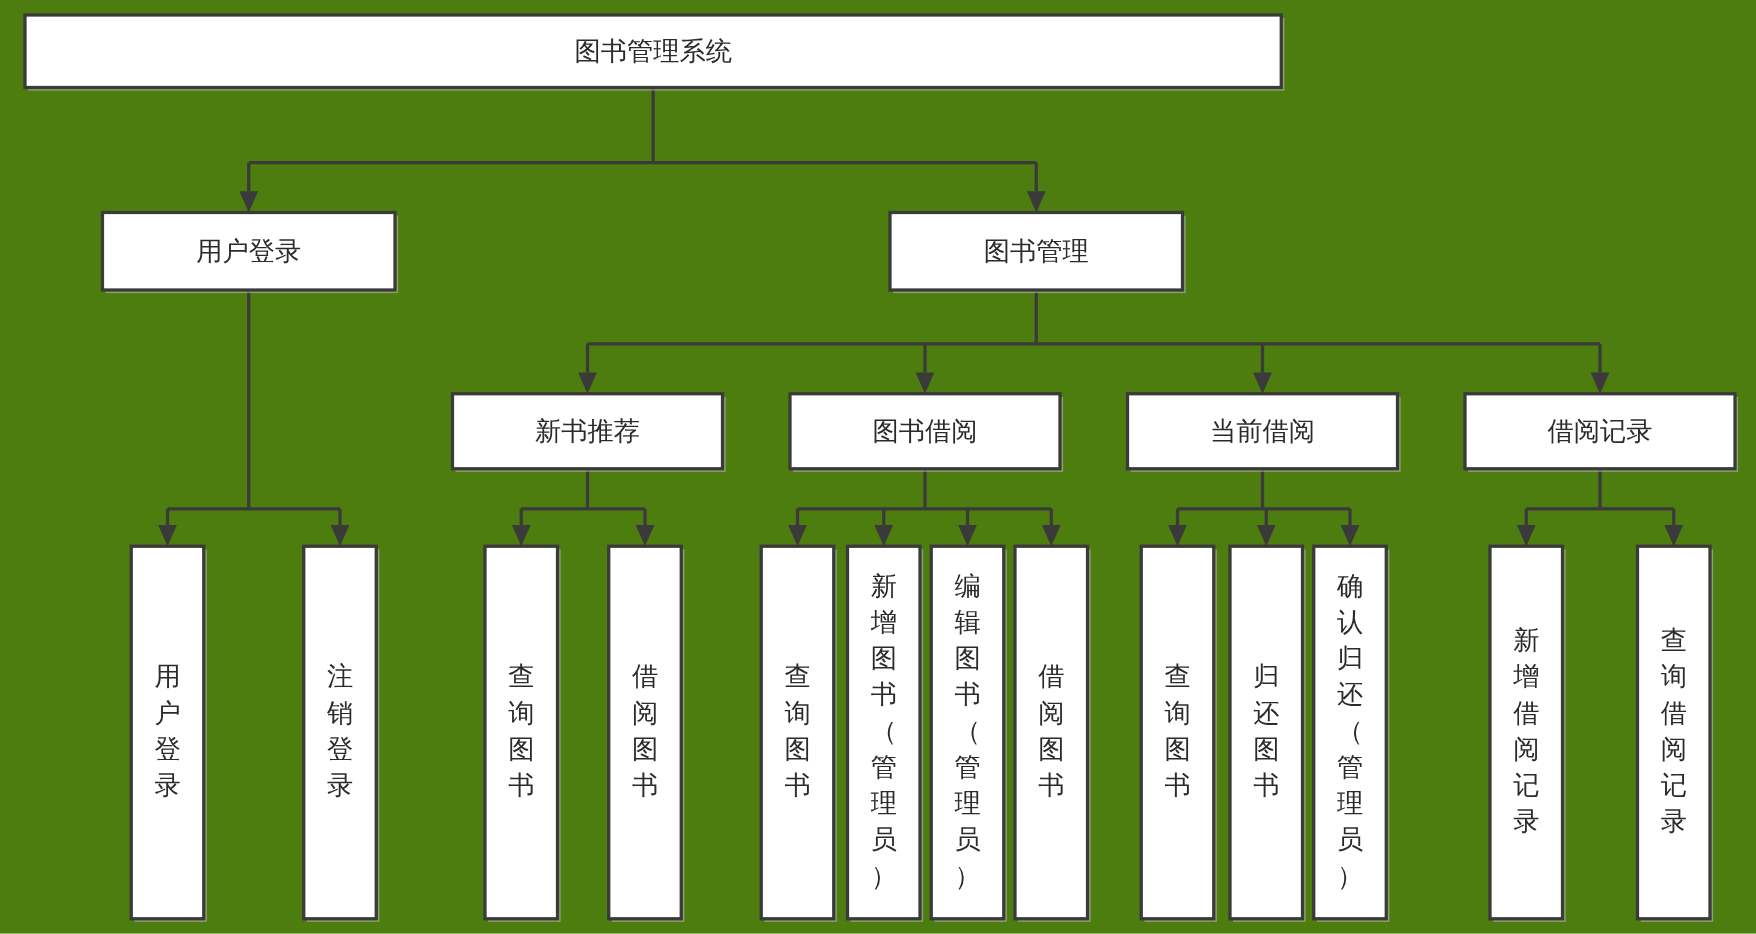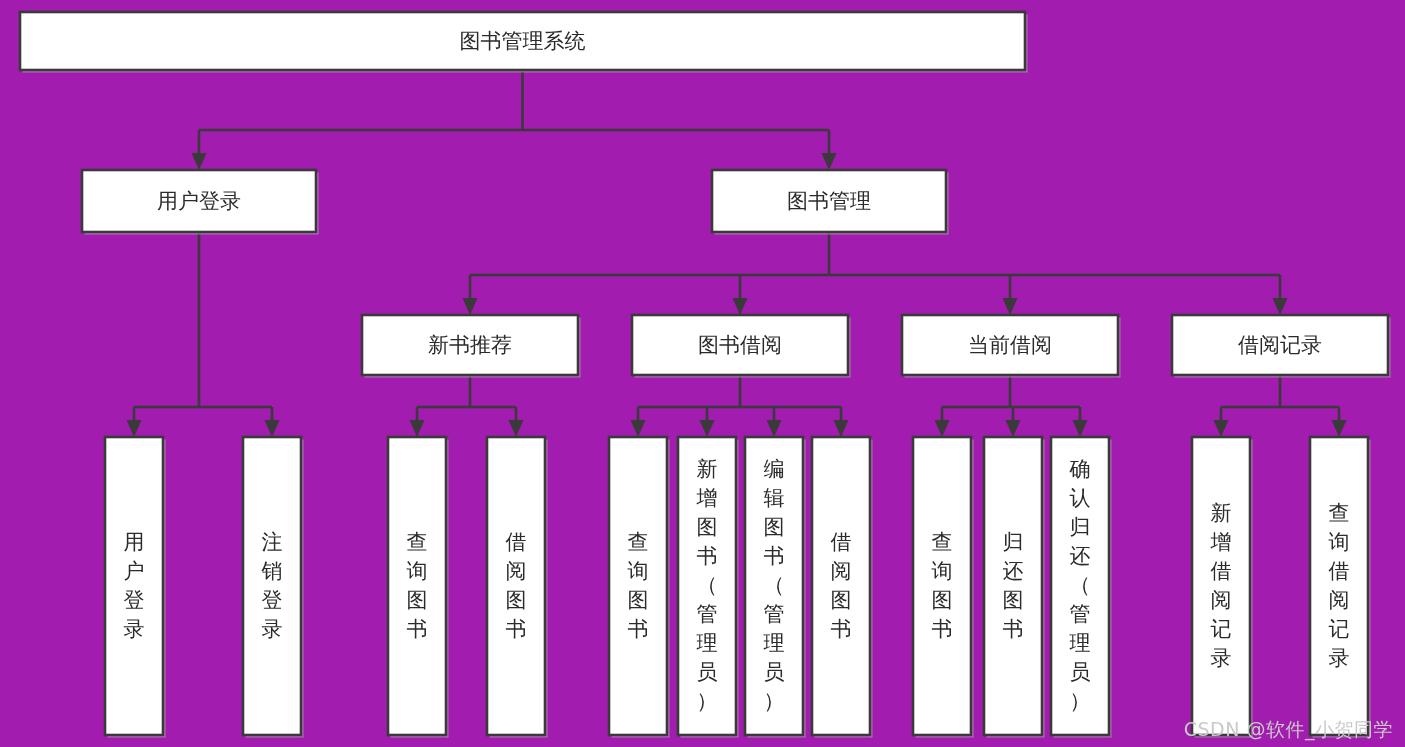--- a/index.html
+++ b/index.html
@@ -11,21 +11,21 @@
   body {
     width: 1405px;
     height: 747px;
     overflow: hidden;
     font-family: "DejaVu Sans", "Liberation Sans", sans-serif;
   }
   #diagram-root {
     position: relative;
     width: 1405px;
     height: 747px;
-    background: #a21caf;
+    background: #4d7c0f;
   }
   svg.diagram-canvas {
     position: absolute;
     top: 0;
     left: 0;
     width: 1405px;
     height: 747px;
     display: block;
   }
   .node-box {
@@ -228,14 +228,13 @@
           <rect x="1192" y="437" width="58" height="298" class="node-box"></rect>
           <text x="1221" y="0" class="node-label-vertical"><tspan x="1221" y="513.5" dominant-baseline="middle">新</tspan><tspan x="1221" y="542.5" dominant-baseline="middle">增</tspan><tspan x="1221" y="571.5" dominant-baseline="middle">借</tspan><tspan x="1221" y="600.5" dominant-baseline="middle">阅</tspan><tspan x="1221" y="629.5" dominant-baseline="middle">记</tspan><tspan x="1221" y="658.5" dominant-baseline="middle">录</tspan></text>
         </g>
         <g>
           <rect x="1312.5" y="439.5" width="58" height="298" class="node-box-shadow"></rect>
           <rect x="1310" y="437" width="58" height="298" class="node-box"></rect>
           <text x="1339" y="0" class="node-label-vertical"><tspan x="1339" y="513.5" dominant-baseline="middle">查</tspan><tspan x="1339" y="542.5" dominant-baseline="middle">询</tspan><tspan x="1339" y="571.5" dominant-baseline="middle">借</tspan><tspan x="1339" y="600.5" dominant-baseline="middle">阅</tspan><tspan x="1339" y="629.5" dominant-baseline="middle">记</tspan><tspan x="1339" y="658.5" dominant-baseline="middle">录</tspan></text>
         </g>
       </g>
   </svg>
-  <div class="watermark-text">CSDN @软件_小贺同学</div>
 </div>
 
 </body></html>

